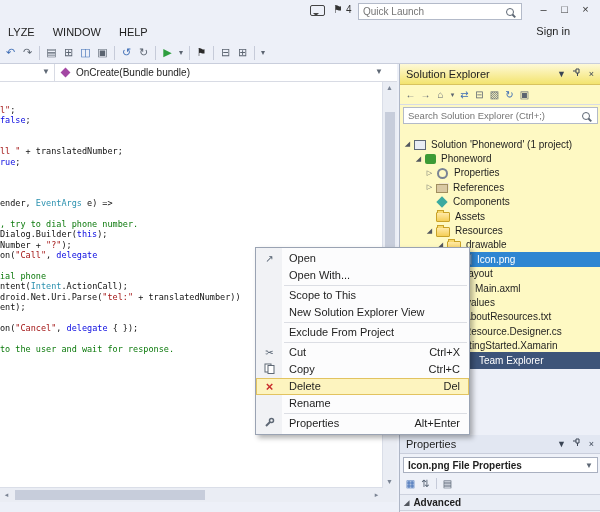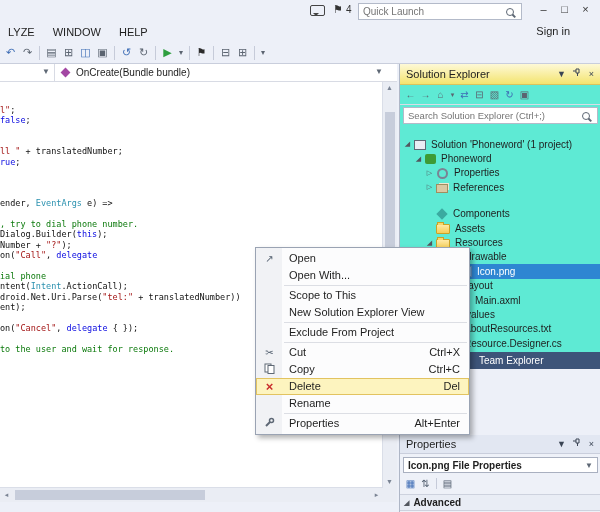--- a/index.html
+++ b/index.html
@@ -48,21 +48,21 @@
   .vs-arrow{position:absolute;left:0;width:13px;height:12px;text-align:center;font-size:7px;color:#7A8494;line-height:12px;}
   .vs-arrow.up{top:0;} .vs-arrow.down{bottom:0;}
   .vs-thumb{position:absolute;left:2px;right:2px;top:30px;height:155px;background:#C7CDDB;}
   .hscroll{position:absolute;left:0;bottom:0;height:14px;right:14px;background:#EAEDF4;border-top:1px solid #DADEE8;}
   .hs-arrow{position:absolute;top:0;width:13px;height:13px;text-align:center;font-size:7px;color:#7A8494;line-height:13px;}
   .hs-arrow.left{left:0;} .hs-arrow.right{right:0;}
   .hs-thumb{position:absolute;top:2px;bottom:2px;left:15px;width:190px;background:#C7CDDB;}
   .corner{position:absolute;right:0;bottom:0;width:14px;height:14px;background:#EAEDF4;}
 
   
-  .se{position:absolute;left:399px;top:64px;width:201px;height:305px;background:#5eead4;border-left:1px solid #AEB6C6;}
+  .se{position:absolute;left:399px;top:64px;width:201px;height:305px;background:#fef9c3;border-left:1px solid #AEB6C6;}
   .se-header{position:absolute;top:0;left:0;right:0;height:20px;background:linear-gradient(#FEF9D7,#F3E46F);border-bottom:1px solid #D8C35E;display:flex;align-items:center;padding:0 2px 0 6px;font-size:11px;}
   .hd-title{flex:1;}
   .hd-btn{width:15px;text-align:center;font-size:9px;color:#3A4454;line-height:18px;}
   .se-toolbar{position:absolute;top:21px;left:0;right:0;height:19px;display:flex;align-items:center;padding-left:3px;border-bottom:1px solid #D8DCE6;}
   .se-ic{min-width:15px;text-align:center;font-size:10px;color:#5B6470;}
   .se-ic.blue{color:#3E6DB5;}
   .se-ic.tiny{font-size:7px;min-width:9px;}
   .se-search{position:absolute;top:43px;left:3px;right:3px;height:15px;background:#fff;border:1px solid #B3BAC9;display:flex;align-items:center;}
   .se-search input{border:none;outline:none;flex:1;font-size:9.5px;color:#6D6D70;padding:0 4px;background:transparent;font-family:inherit;min-width:0;}
   .se-tree{position:absolute;top:60px;left:0;right:0;bottom:17px;overflow:hidden;padding-top:13px;font-size:10px;}
@@ -223,21 +223,21 @@
         <div class="trow" style="padding-left: 24px;">
           <span class="texp">▷</span>
           <span class="ti ti-wrench"></span>
           <span class="tlabel">Properties</span>
         </div>
         <div class="trow" style="padding-left: 24px;">
           <span class="texp">▷</span>
           <span class="ti ti-references"></span>
           <span class="tlabel">References</span>
         </div>
-        <div class="trow" style="padding-left: 24px; margin-top: 12px;">
+        <div class="trow" style="padding-left: 24px;">
           <span class="texp"></span>
           <span class="ti ti-component"></span>
           <span class="tlabel">Components</span>
         </div>
         <div class="trow" style="padding-left: 24px;">
           <span class="texp"></span>
           <span class="ti ti-folder"></span>
           <span class="tlabel">Assets</span>
         </div>
         <div class="trow" style="padding-left: 24px;">

